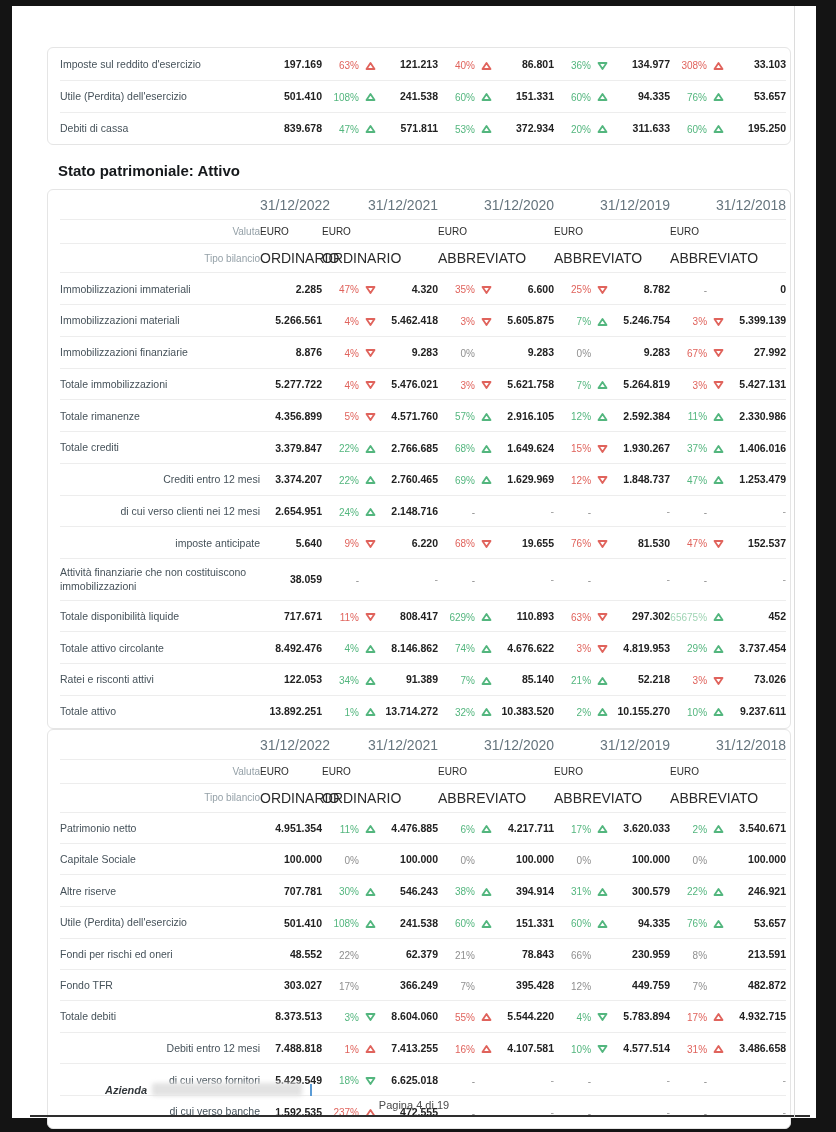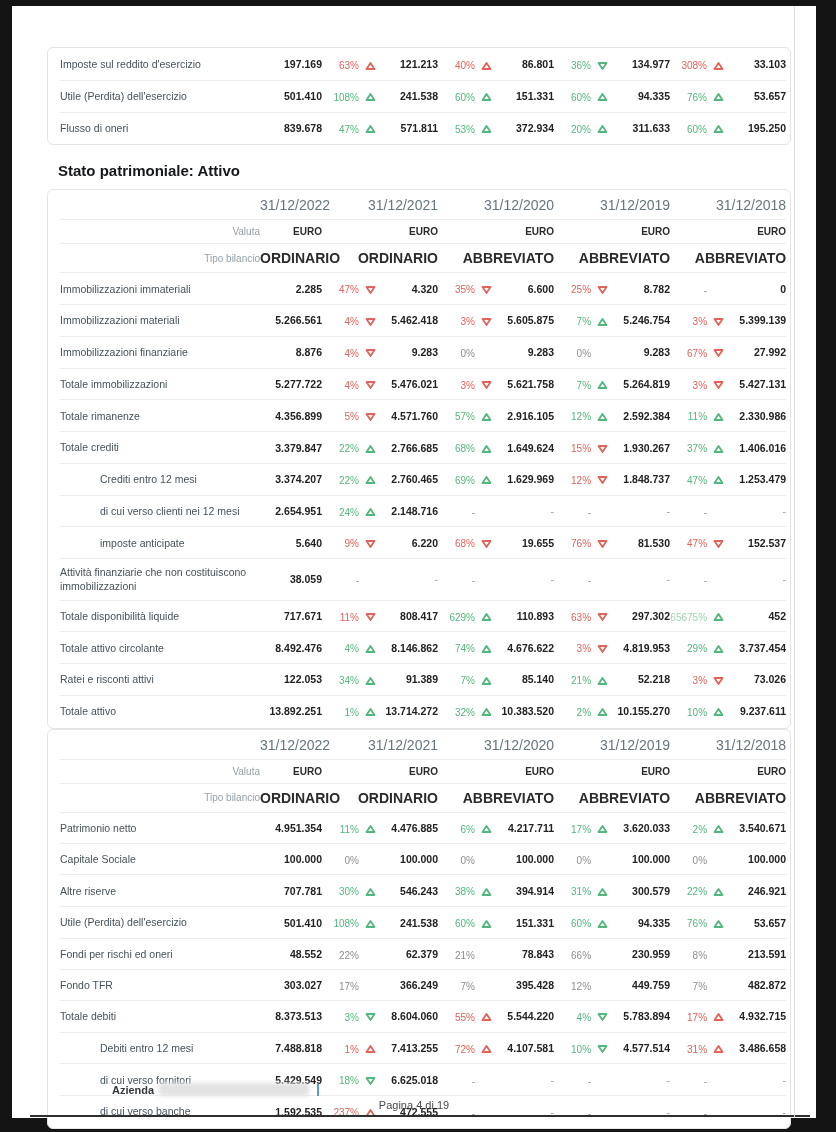--- a/index.html
+++ b/index.html
@@ -6,35 +6,35 @@
   .frame{position:relative;width:836px;height:1132px;background:#141414;overflow:hidden;}
   .doc-page{position:absolute;left:12px;top:6px;width:804px;height:1112px;background:#ffffff;}
   .scroll-line{position:absolute;top:0;bottom:0;right:21px;width:1px;background:#dcdcdc;}
   .card{margin-left:35px;width:744px;box-sizing:border-box;background:#fff;border:1px solid #e5e5e5;border-radius:6px;padding:1px 12px;}
   .card-top{margin-top:41px;}
   .section-title{font-size:15px;font-weight:bold;color:#15181b;margin:17px 0 10px 46px;}
   table.fin-table{width:100%;border-collapse:collapse;table-layout:fixed;}
   table.fin-table td{border-top:1px solid #ededed;padding:6px 0;vertical-align:middle;}
   table.fin-table tr:first-child td{border-top:none;}
   td.label{font-size:10.5px;color:#46525a;text-align:left;line-height:1.35;}
-  td.label.indent{padding-left:40px;}
+  td.label.indent{padding-left:40px;text-align:right;}
   td.val{font-size:10.5px;font-weight:bold;color:#222;text-align:right;white-space:nowrap;}
   td.val.dash{color:#9a9a9a;font-weight:normal;}
   td.pct-cell{text-align:right;white-space:nowrap;}
   .pct{font-size:10px;}
   .pct.green{color:#53b67e;} .pct.green.light{color:#9fd4b4;}
   .pct.red{color:#e0635c;} .pct.gray{color:#8f8f8f;}
   .icon-slot{display:inline-block;width:17px;text-align:right;vertical-align:middle;}
   svg.tri{width:11px;height:10px;fill:none;stroke-width:2;stroke-linejoin:round;vertical-align:middle;}
   svg.tri.green{stroke:#53b67e;} svg.tri.red{stroke:#e0635c;}
   td.hdr-label{font-size:10px;color:#95a1a8;text-align:right;}
   td.hdr-date{font-size:14px;color:#66757e;text-align:right;white-space:nowrap;padding:7px 0;}
-  td.hdr-strong{font-size:10px;font-weight:bold;color:#2b2b2b;text-align:right;white-space:nowrap;}
+  td.hdr-strong{font-size:10px;font-weight:normal;color:#2b2b2b;white-space:nowrap;}
   td.hdr-strong.tipo{font-size:14px;}
-  .footer-company{position:absolute;left:100px;top:1077px;display:flex;align-items:center;}
+  .footer-company{position:absolute;left:93px;top:1077px;display:flex;align-items:center;font-style:italic;}
   .footer-company .company-label{font-size:11px;font-weight:bold;color:#33383c;}
   .redacted-blur{width:150px;height:13px;margin-left:5px;background:#e2e2e2;border-radius:2px;filter:blur(2px);}
   .blue-tick{width:2px;height:12px;background:#5b9bd5;margin-left:8px;}
   .footer-page{position:absolute;left:0;top:1093px;width:100%;text-align:center;font-size:11px;color:#4a4a4a;}
   .bottom-rule{position:absolute;left:18px;right:6px;bottom:1px;height:2px;background:#2e2e2e;}
 </style>
 </head>
 <body>
 
 <div class="frame">
@@ -89,21 +89,21 @@
               <td class="pct-cell"><span class="pct green">60%</span><span class="icon-slot"><svg viewBox="0 0 12 11" class="tri green">
                     <polygon points="6,2.2 10.4,8.8 1.6,8.8"></polygon>
                   </svg></span></td>
               <td class="val">94.335</td>
               <td class="pct-cell"><span class="pct green">76%</span><span class="icon-slot"><svg viewBox="0 0 12 11" class="tri green">
                     <polygon points="6,2.2 10.4,8.8 1.6,8.8"></polygon>
                   </svg></span></td>
               <td class="val">53.657</td>
             </tr>
             <tr>
-              <td class="label">Flusso di oneri</td>
+              <td class="label">Debiti di cassa</td>
               <td class="val">839.678</td>
               <td class="pct-cell"><span class="pct green">47%</span><span class="icon-slot"><svg viewBox="0 0 12 11" class="tri green">
                     <polygon points="6,2.2 10.4,8.8 1.6,8.8"></polygon>
                   </svg></span></td>
               <td class="val">571.811</td>
               <td class="pct-cell"><span class="pct green">53%</span><span class="icon-slot"><svg viewBox="0 0 12 11" class="tri green">
                     <polygon points="6,2.2 10.4,8.8 1.6,8.8"></polygon>
                   </svg></span></td>
               <td class="val">372.934</td>
               <td class="pct-cell"><span class="pct green">20%</span><span class="icon-slot"><svg viewBox="0 0 12 11" class="tri green">
@@ -578,21 +578,21 @@
                   </svg></span></td>
               <td class="val">4.932.715</td>
             </tr>
             <tr>
               <td class="label indent">Debiti entro 12 mesi</td>
               <td class="val">7.488.818</td>
               <td class="pct-cell"><span class="pct red">1%</span><span class="icon-slot"><svg viewBox="0 0 12 11" class="tri red">
                     <polygon points="6,2.2 10.4,8.8 1.6,8.8"></polygon>
                   </svg></span></td>
               <td class="val">7.413.255</td>
-              <td class="pct-cell"><span class="pct red">72%</span><span class="icon-slot"><svg viewBox="0 0 12 11" class="tri red">
+              <td class="pct-cell"><span class="pct red">16%</span><span class="icon-slot"><svg viewBox="0 0 12 11" class="tri red">
                     <polygon points="6,2.2 10.4,8.8 1.6,8.8"></polygon>
                   </svg></span></td>
               <td class="val">4.107.581</td>
               <td class="pct-cell"><span class="pct green">10%</span><span class="icon-slot"><svg viewBox="0 0 12 11" class="tri green">
                     <polygon points="6,8.8 1.6,2.2 10.4,2.2"></polygon>
                   </svg></span></td>
               <td class="val">4.577.514</td>
               <td class="pct-cell"><span class="pct red">31%</span><span class="icon-slot"><svg viewBox="0 0 12 11" class="tri red">
                     <polygon points="6,2.2 10.4,8.8 1.6,8.8"></polygon>
                   </svg></span></td>

